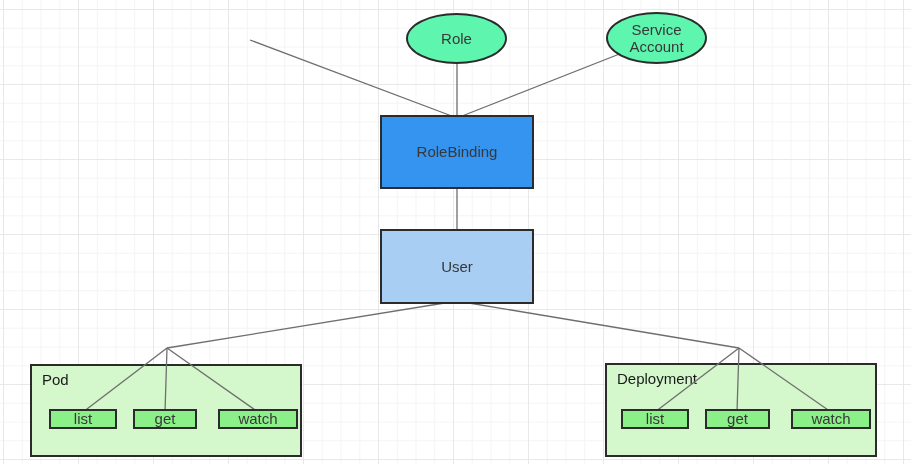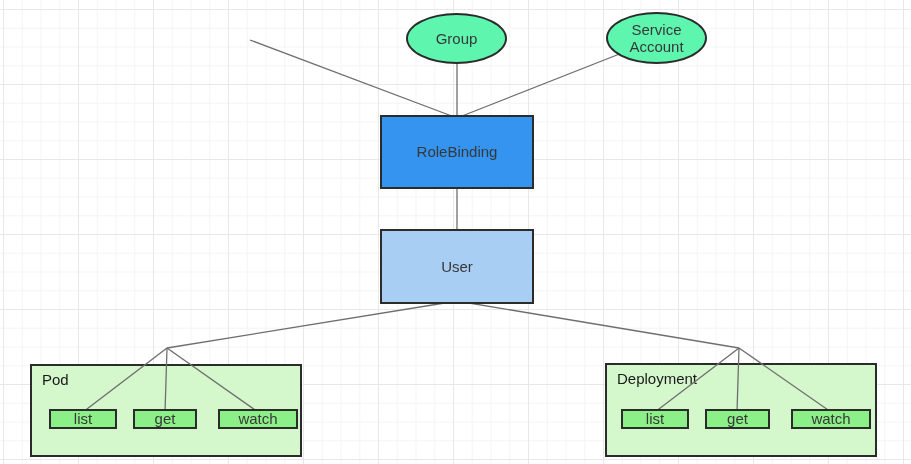--- a/index.html
+++ b/index.html
@@ -94,21 +94,21 @@
     <line class="edge" x1="457" y1="301" x2="739" y2="348"></line>
     <line class="edge" x1="167" y1="348" x2="83" y2="412"></line>
     <line class="edge" x1="167" y1="348" x2="165" y2="412"></line>
     <line class="edge" x1="167" y1="348" x2="258" y2="412"></line>
     <line class="edge" x1="739" y1="348" x2="655" y2="412"></line>
     <line class="edge" x1="739" y1="348" x2="737" y2="412"></line>
     <line class="edge" x1="739" y1="348" x2="831" y2="412"></line>
   </svg>
 
   <div class="node ellipse" style="left:406px; top:13px; width:101px; height:51px;">
-    <span>Group</span>
+    <span>Role</span>
   </div>
   <div class="node binding-rect" style="left:380px; top:115px; width:154px; height:74px;">
     <span>RoleBinding</span>
   </div>
 
   <div class="node ellipse" style="left:606px; top:12px; width:101px; height:52px;">
     <span>Service Account</span>
   </div>
   <div class="node role-rect" style="left:380px; top:229px; width:154px; height:75px;">
     <span>User</span>

